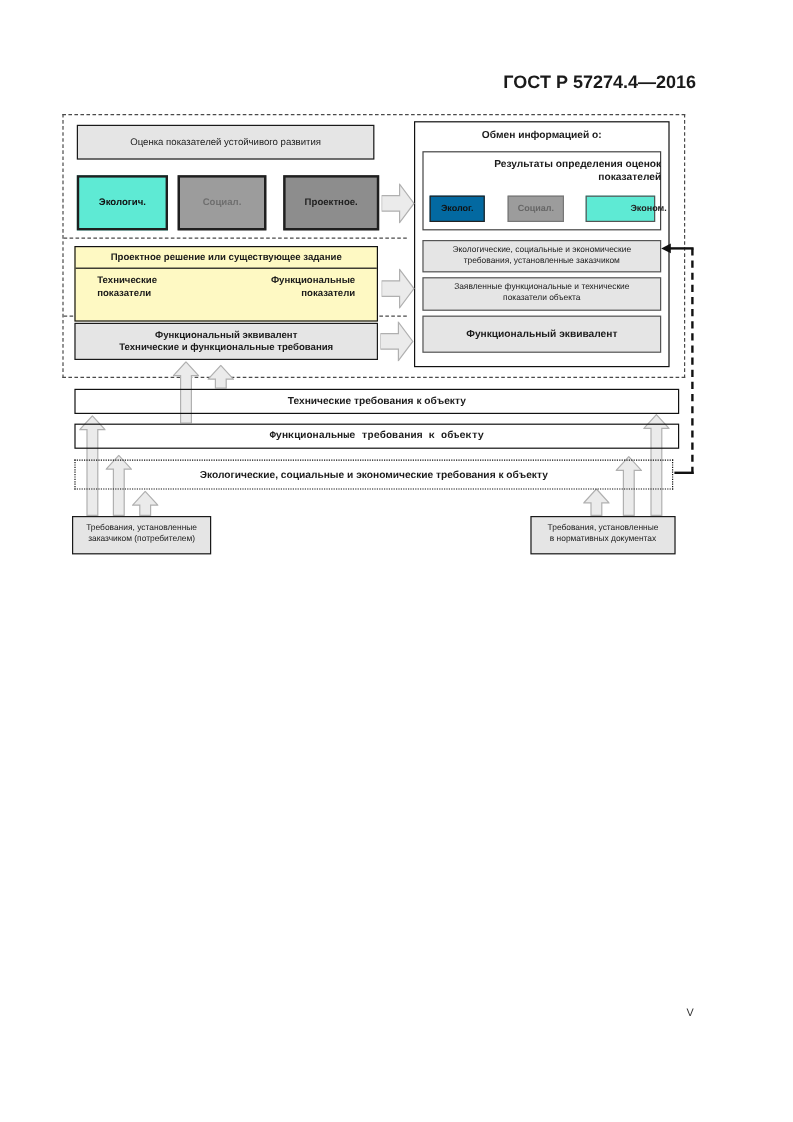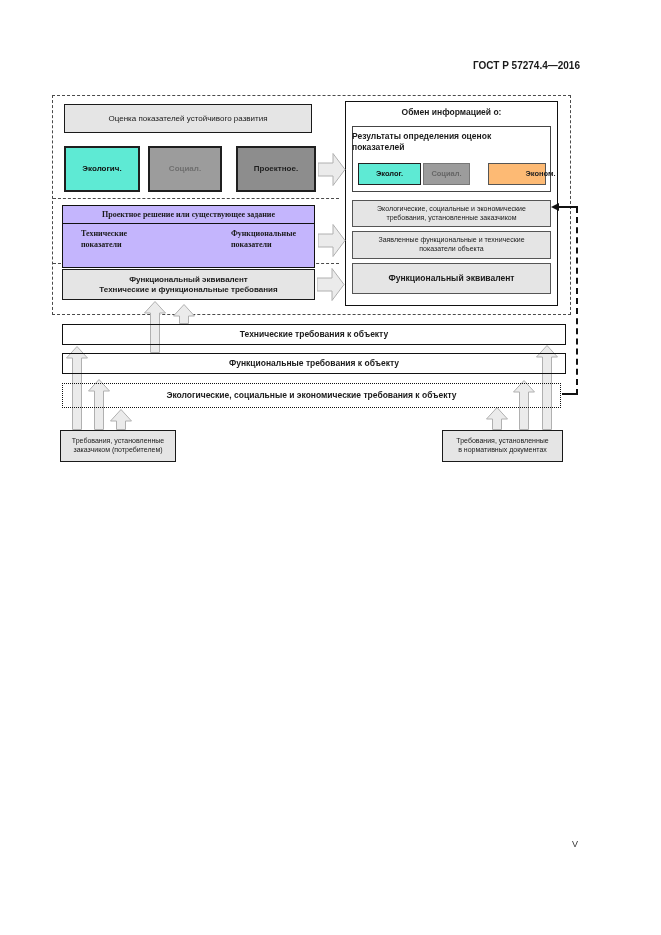--- a/index.html
+++ b/index.html
@@ -30,53 +30,53 @@
     border-top:4px solid transparent; border-bottom:4px solid transparent;
     border-right:8px solid #111;
   }
   .caption { position:absolute; font-size:8px; color:#333; text-align:center; }
 </style>
 </head>
 <body>
 
 <div class="page">
 
-  <div class="abs bold" style="left:400px; top:60px; width:180px; text-align:right; font-size:10px;">ГОСТ Р 57274.4—2016</div>
+  <div class="abs bold" style="left:400px; top:60px; width:180px; text-align:right; font-size:15px;">ГОСТ Р 57274.4—2016</div>
 
   <div class="abs dashedbox" style="left:52px; top:95px; width:517px; height:218px;"></div>
   <div class="divider" style="left:53px; top:198px; width:286px;"></div>
   <div class="divider" style="left:53px; top:263px; width:286px;"></div>
 
   <div class="box" style="left:64px; top:104px; width:248px; height:29px; font-size:8px;">Оценка показателей устойчивого развития</div>
   <div class="box graybox" style="left:64px; top:146px; width:76px; height:46px; background:#5eead4; color:#111;">Экологич.</div>
   <div class="box graybox" style="left:148px; top:146px; width:74px; height:46px; background:#9c9c9c; color:#6f6f6f;">Социал.</div>
   <div class="box graybox" style="left:236px; top:146px; width:80px; height:46px; background:#8d8d8d; color:#1f1f1f;">Проектное.</div>
 
-  <div class="abs" style="left:62px; top:205px; width:253px; height:63px; border:1.5px solid #111; box-sizing:border-box; background:#c4b5fd;font-family:Liberation Serif, serif;">
+  <div class="abs" style="left:62px; top:205px; width:253px; height:63px; border:1.5px solid #111; box-sizing:border-box; background:#fef9c3;">
     <div class="bold" style="height:17px; border-bottom:1px solid #111; display:flex; align-items:center; justify-content:center; font-size:8px;">Проектное решение или существующее задание</div>
     <div style="height:31px; display:flex; align-items:center; justify-content:space-between; padding:0 18px;">
       <span class="bold preline" style="font-size:8px; line-height:1.3;">Технические
 показатели</span>
-      <span class="bold preline" style="font-size:8px; text-align:left; line-height:1.3;">Функциональные
+      <span class="bold preline" style="font-size:8px; text-align:right; line-height:1.3;">Функциональные
 показатели</span>
     </div>
   </div>
 
   <div class="box bold preline" style="left:62px; top:269px; width:253px; height:31px; border-width:1.5px; font-size:8px;">Функциональный эквивалент
 Технические и функциональные требования</div>
 
   <div class="abs" style="left:345px; top:101px; width:213px; height:205px; border:1.5px solid #111; box-sizing:border-box; background:#fff;"></div>
   <div class="abs bold" style="left:345px; top:107px; width:213px; text-align:center; font-size:8.5px;">Обмен информацией о:</div>
 
   <div class="abs" style="left:352px; top:126px; width:199px; height:66px; border:1px solid #444; box-sizing:border-box; background:#fff;"></div>
-  <div class="abs bold preline" style="left:352px; top:131px; width:199px; text-align:left; font-size:8.5px; line-height:1.25;">Результаты определения оценок
+  <div class="abs bold preline" style="left:352px; top:131px; width:199px; text-align:right; font-size:8.5px; line-height:1.25;">Результаты определения оценок
 показателей</div>
-  <div class="box smallgray" style="left:358px; top:163px; width:63px; height:22px; background:#5eead4; border-color:#222; color:#111;">Эколог.</div>
+  <div class="box smallgray" style="left:358px; top:163px; width:46px; height:22px; background:#0369a1; border-color:#222; color:#111;">Эколог.</div>
   <div class="box smallgray" style="left:423px; top:163px; width:47px; height:22px; background:#9c9c9c; border-color:#777; color:#666;">Социал.</div>
-  <div class="box smallgray" style="left:488px; top:163px; width:58px; height:22px; background:#fdba74; border-color:#555; color:#222;padding-left:47px;">Эконом.</div>
+  <div class="box smallgray" style="left:488px; top:163px; width:58px; height:22px; background:#5eead4; border-color:#555; color:#222;padding-left:47px;">Эконом.</div>
 
   <div class="box" style="left:352px; top:200px; width:199px; height:27px; border-color:#555; font-size:7px; padding:1px 6px;">Экологические, социальные и экономические требования, установленные заказчиком</div>
   <div class="box" style="left:352px; top:231px; width:199px; height:28px; border-color:#555; font-size:7px; padding:1px 10px;">Заявленные функциональные и технические показатели объекта</div>
   <div class="box bold" style="left:352px; top:263px; width:199px; height:31px; border-color:#555; font-size:8.5px;">Функциональный эквивалент</div>
 
   <svg class="abs" style="left:318px; top:153px;" width="28" height="33">
     <polygon class="arrow-shape" points="0,10 15,10 15,0.5 27,16.5 15,32.5 15,23 0,23"></polygon>
   </svg>
   <svg class="abs" style="left:318px; top:224px;" width="28" height="33">
     <polygon class="arrow-shape" points="0,10 15,10 15,0.5 27,16.5 15,32.5 15,23 0,23"></polygon>
@@ -104,21 +104,21 @@
     <polygon class="arrow-shape" points="11,0.5 21.5,12 15.5,12 15.5,22.5 6.5,22.5 6.5,12 0.5,12"></polygon>
   </svg>
   <svg class="abs" style="left:513px; top:380px;" width="22" height="50">
     <polygon class="arrow-shape" points="11,0.5 21.5,12 15.5,12 15.5,49.5 6.5,49.5 6.5,12 0.5,12"></polygon>
   </svg>
   <svg class="abs" style="left:536px; top:345px;" width="22" height="85">
     <polygon class="arrow-shape" points="11,0.5 21.5,12 15.5,12 15.5,84.5 6.5,84.5 6.5,12 0.5,12"></polygon>
   </svg>
 
   <div class="box bar" style="left:62px; top:324px; width:504px; height:21px;">Технические требования к объекту</div>
-  <div class="box bar" style="left:62px; top:353px; width:504px; height:21px;">Функциональные требования к объекту</div>
+  <div class="box bar" style="left:62px; top:353px; width:504px; height:21px;font-family:Liberation Mono, monospace;">Функциональные требования к объекту</div>
   <div class="box bar bar-dotted" style="left:62px; top:383px; width:499px; height:25px;">Экологические, социальные и экономические требования к объекту</div>
 
   <div class="conn-head" style="left:551px; top:203px;"></div>
   <div class="conn-line" style="left:558px; top:206px; width:20px; height:2px;"></div>
   <div class="conn-vline" style="left:576px; top:207px; height:188px;"></div>
   <div class="conn-line" style="left:562px; top:393px; width:16px; height:2px;"></div>
 
   <div class="box preline" style="left:60px; top:430px; width:116px; height:32px; border-width:1.5px; font-size:7px;">Требования, установленные
 заказчиком (потребителем)</div>
   <div class="box preline" style="left:442px; top:430px; width:121px; height:32px; border-width:1.5px; font-size:7px;">Требования, установленные

